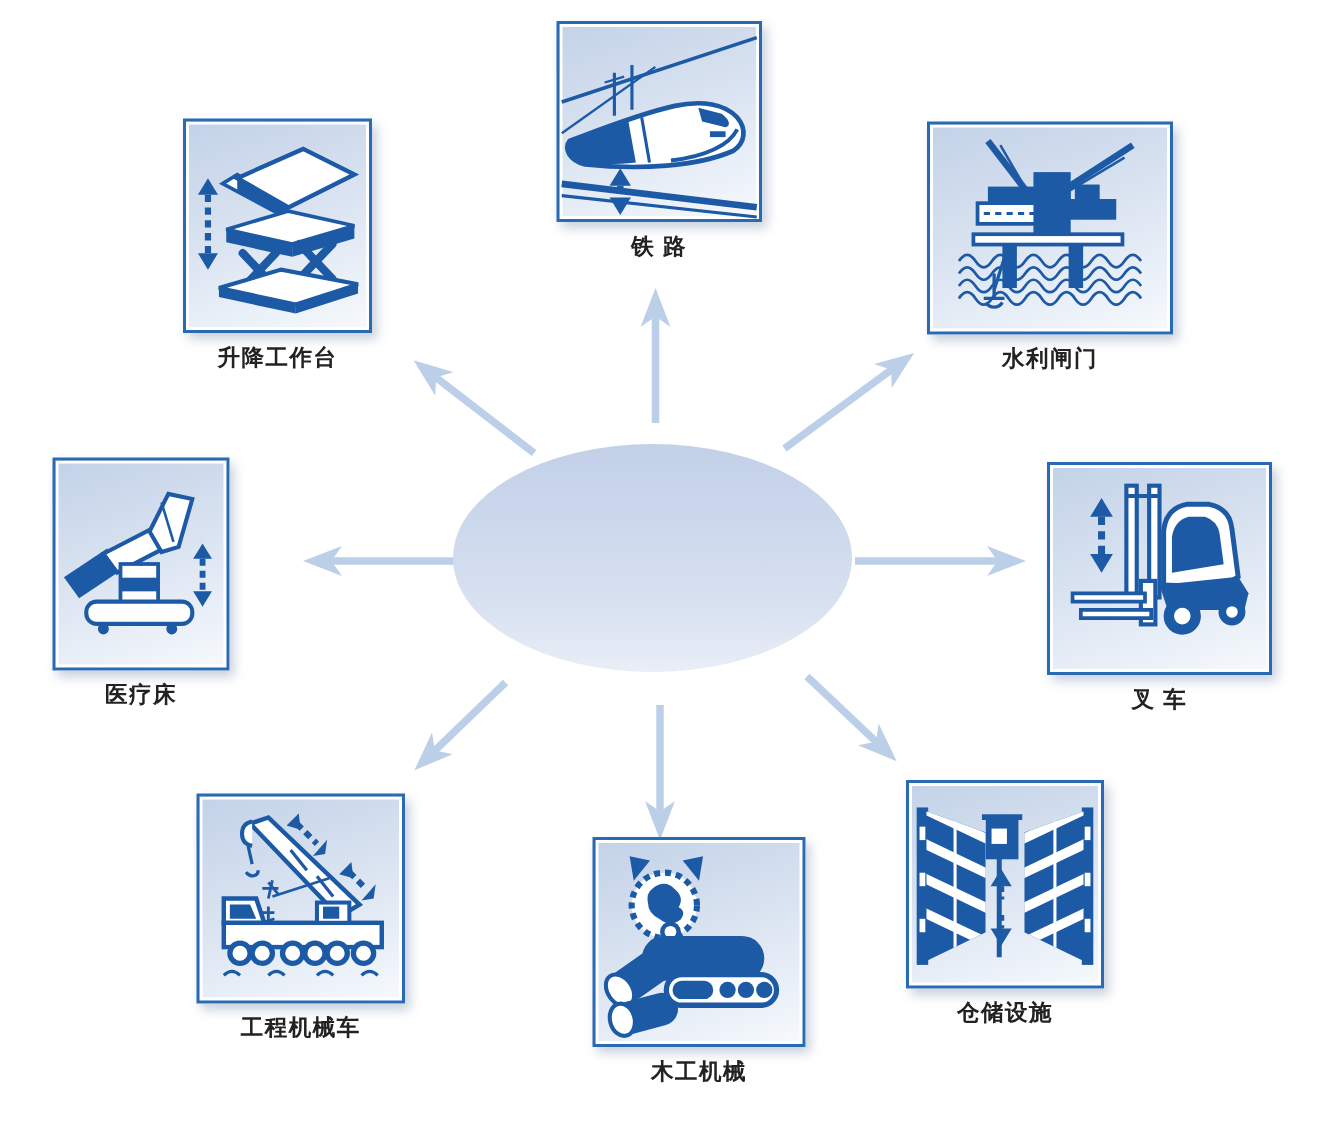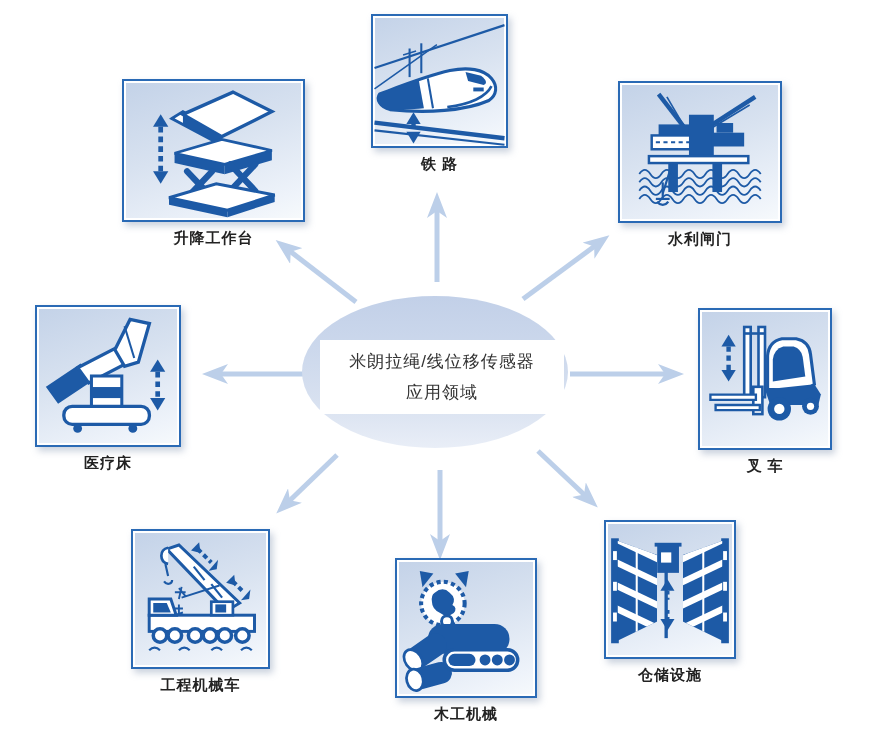--- a/index.html
+++ b/index.html
@@ -28,24 +28,24 @@
     background:linear-gradient(160deg,#c3d2e8 0%,#d8e2f0 45%,#eef3fa 85%,#f7fafc 100%);
     box-shadow:inset 0 0 0 2px #ffffff,3px 4px 7px rgba(120,140,170,.40);
     box-sizing:border-box;
   }
   .box svg{display:block;width:100%;height:100%;}
   .label{
     margin-top:7px;text-align:center;font-size:15px;font-weight:bold;color:#222;
     letter-spacing:1px;white-space:nowrap;
   }
   .n-railway  {left:371px;top:14px;width:137px;} .n-railway  .box{height:134px;}
-  .n-lift     {left:122px;top:79px;width:183px;} .n-lift     .box{height:143px;}
+  .n-lift     {left:122px;top:79px;width:126px;} .n-lift     .box{height:143px;}
   .n-sluice   {left:618px;top:81px;width:164px;} .n-sluice   .box{height:142px;}
-  .n-medical  {left:35px;top:305px;width:146px;} .n-medical  .box{height:142px;}
-  .n-forklift {left:698px;top:308px;width:134px;font-family:Liberation Serif, serif;} .n-forklift .box{height:142px;}
+  .n-medical  {left:35px;top:305px;width:118px;} .n-medical  .box{height:142px;}
+  .n-forklift {left:698px;top:308px;width:150px;} .n-forklift .box{height:142px;}
   .n-crane    {left:120px;top:529px;width:139px;padding-left:11px;} .n-crane    .box{height:140px;}
   .n-wood     {left:370px;top:558px;width:142px;padding-left:25px;} .n-wood     .box{height:140px;}
   .n-warehouse{left:604px;top:520px;width:132px;}
   .n-warehouse .box{height:139px;}
 </style>
 </head>
 <body>
 
 <div class="canvas">
 
@@ -61,24 +61,20 @@
       <line x1="523" y1="299" x2="603" y2="240" marker-end="url(#stealth)"></line>
       <line x1="303" y1="374" x2="210" y2="374" marker-end="url(#stealth)"></line>
       <line x1="570" y1="374" x2="676" y2="374" marker-end="url(#stealth)"></line>
       <line x1="337" y1="455" x2="282" y2="508" marker-end="url(#stealth)"></line>
       <line x1="440" y1="470" x2="440" y2="552" marker-end="url(#stealth)"></line>
       <line x1="538" y1="451" x2="592" y2="502" marker-end="url(#stealth)"></line>
     </g>
   </svg>
 
   <div class="ellipse"></div>
-  <div class="title-box">
-    <div>米朗拉绳/线位移传感器</div>
-    <div>应用领域</div>
-  </div>
 
   <div class="node n-railway">
     <div class="box">
       <svg viewBox="0 0 100 100">
         <g stroke="#1d5aa6" fill="none">
           <line x1="0" y1="40" x2="100" y2="7" stroke-width="1.8"></line>
           <line x1="0" y1="56" x2="48" y2="22" stroke-width="1.2"></line>
           <line x1="27" y1="25" x2="27" y2="47" stroke-width="1.6"></line>
           <line x1="36" y1="21" x2="36" y2="44" stroke-width="1.6"></line>
           <line x1="22" y1="30" x2="32" y2="27" stroke-width="1.2"></line>

